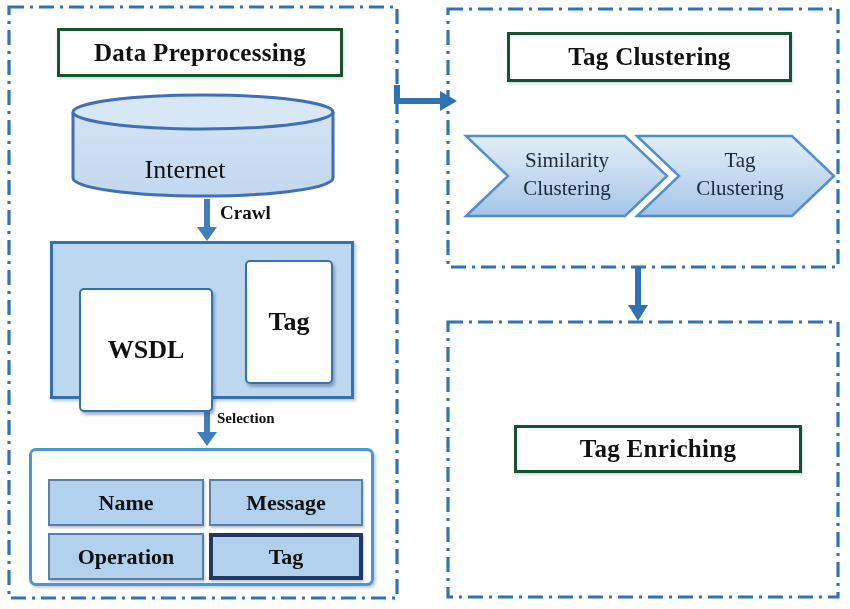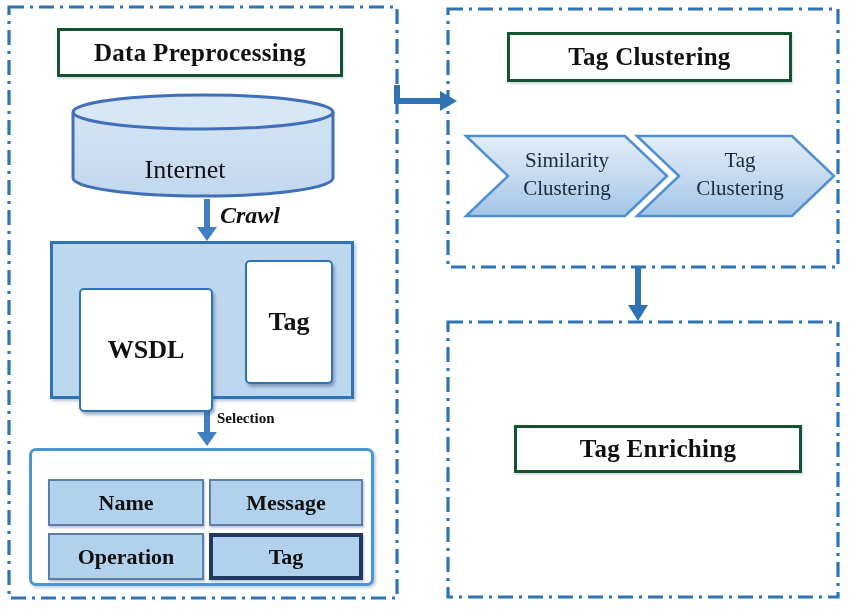--- a/index.html
+++ b/index.html
@@ -95,21 +95,21 @@
 
     <polygon points="637,136 792,136 834,176 792,216 637,216 679,176" fill="url(#chevGrad)" stroke="#4e8fd0" stroke-width="2.5"></polygon>
   </svg>
 
   <div class="abs title-box" style="left:57px;top:28px;width:286px;height:49px;">
     <span>Data Preprocessing</span>
   </div>
 
   <div class="abs center-text" style="left:73px;top:152px;width:224px;height:36px;font-size:26px;">Internet</div>
 
-  <div class="abs label bold" style="left:220px;top:202px;font-size:24px;font-style:italic;">Crawl</div>
+  <div class="abs label bold" style="left:220px;top:202px;font-size:19px;">Crawl</div>
 
   <div class="abs wsdl-container" style="left:50px;top:241px;width:304px;height:158px;">
     <div class="abs white-node" style="left:26px;top:16px;width:134px;height:124px;margin-top:28px;">
       <span>WSDL</span>
     </div>
     <div class="abs white-node" style="left:192px;top:16px;width:88px;height:124px;">
       <span>Tag</span>
     </div>
   </div>
 

